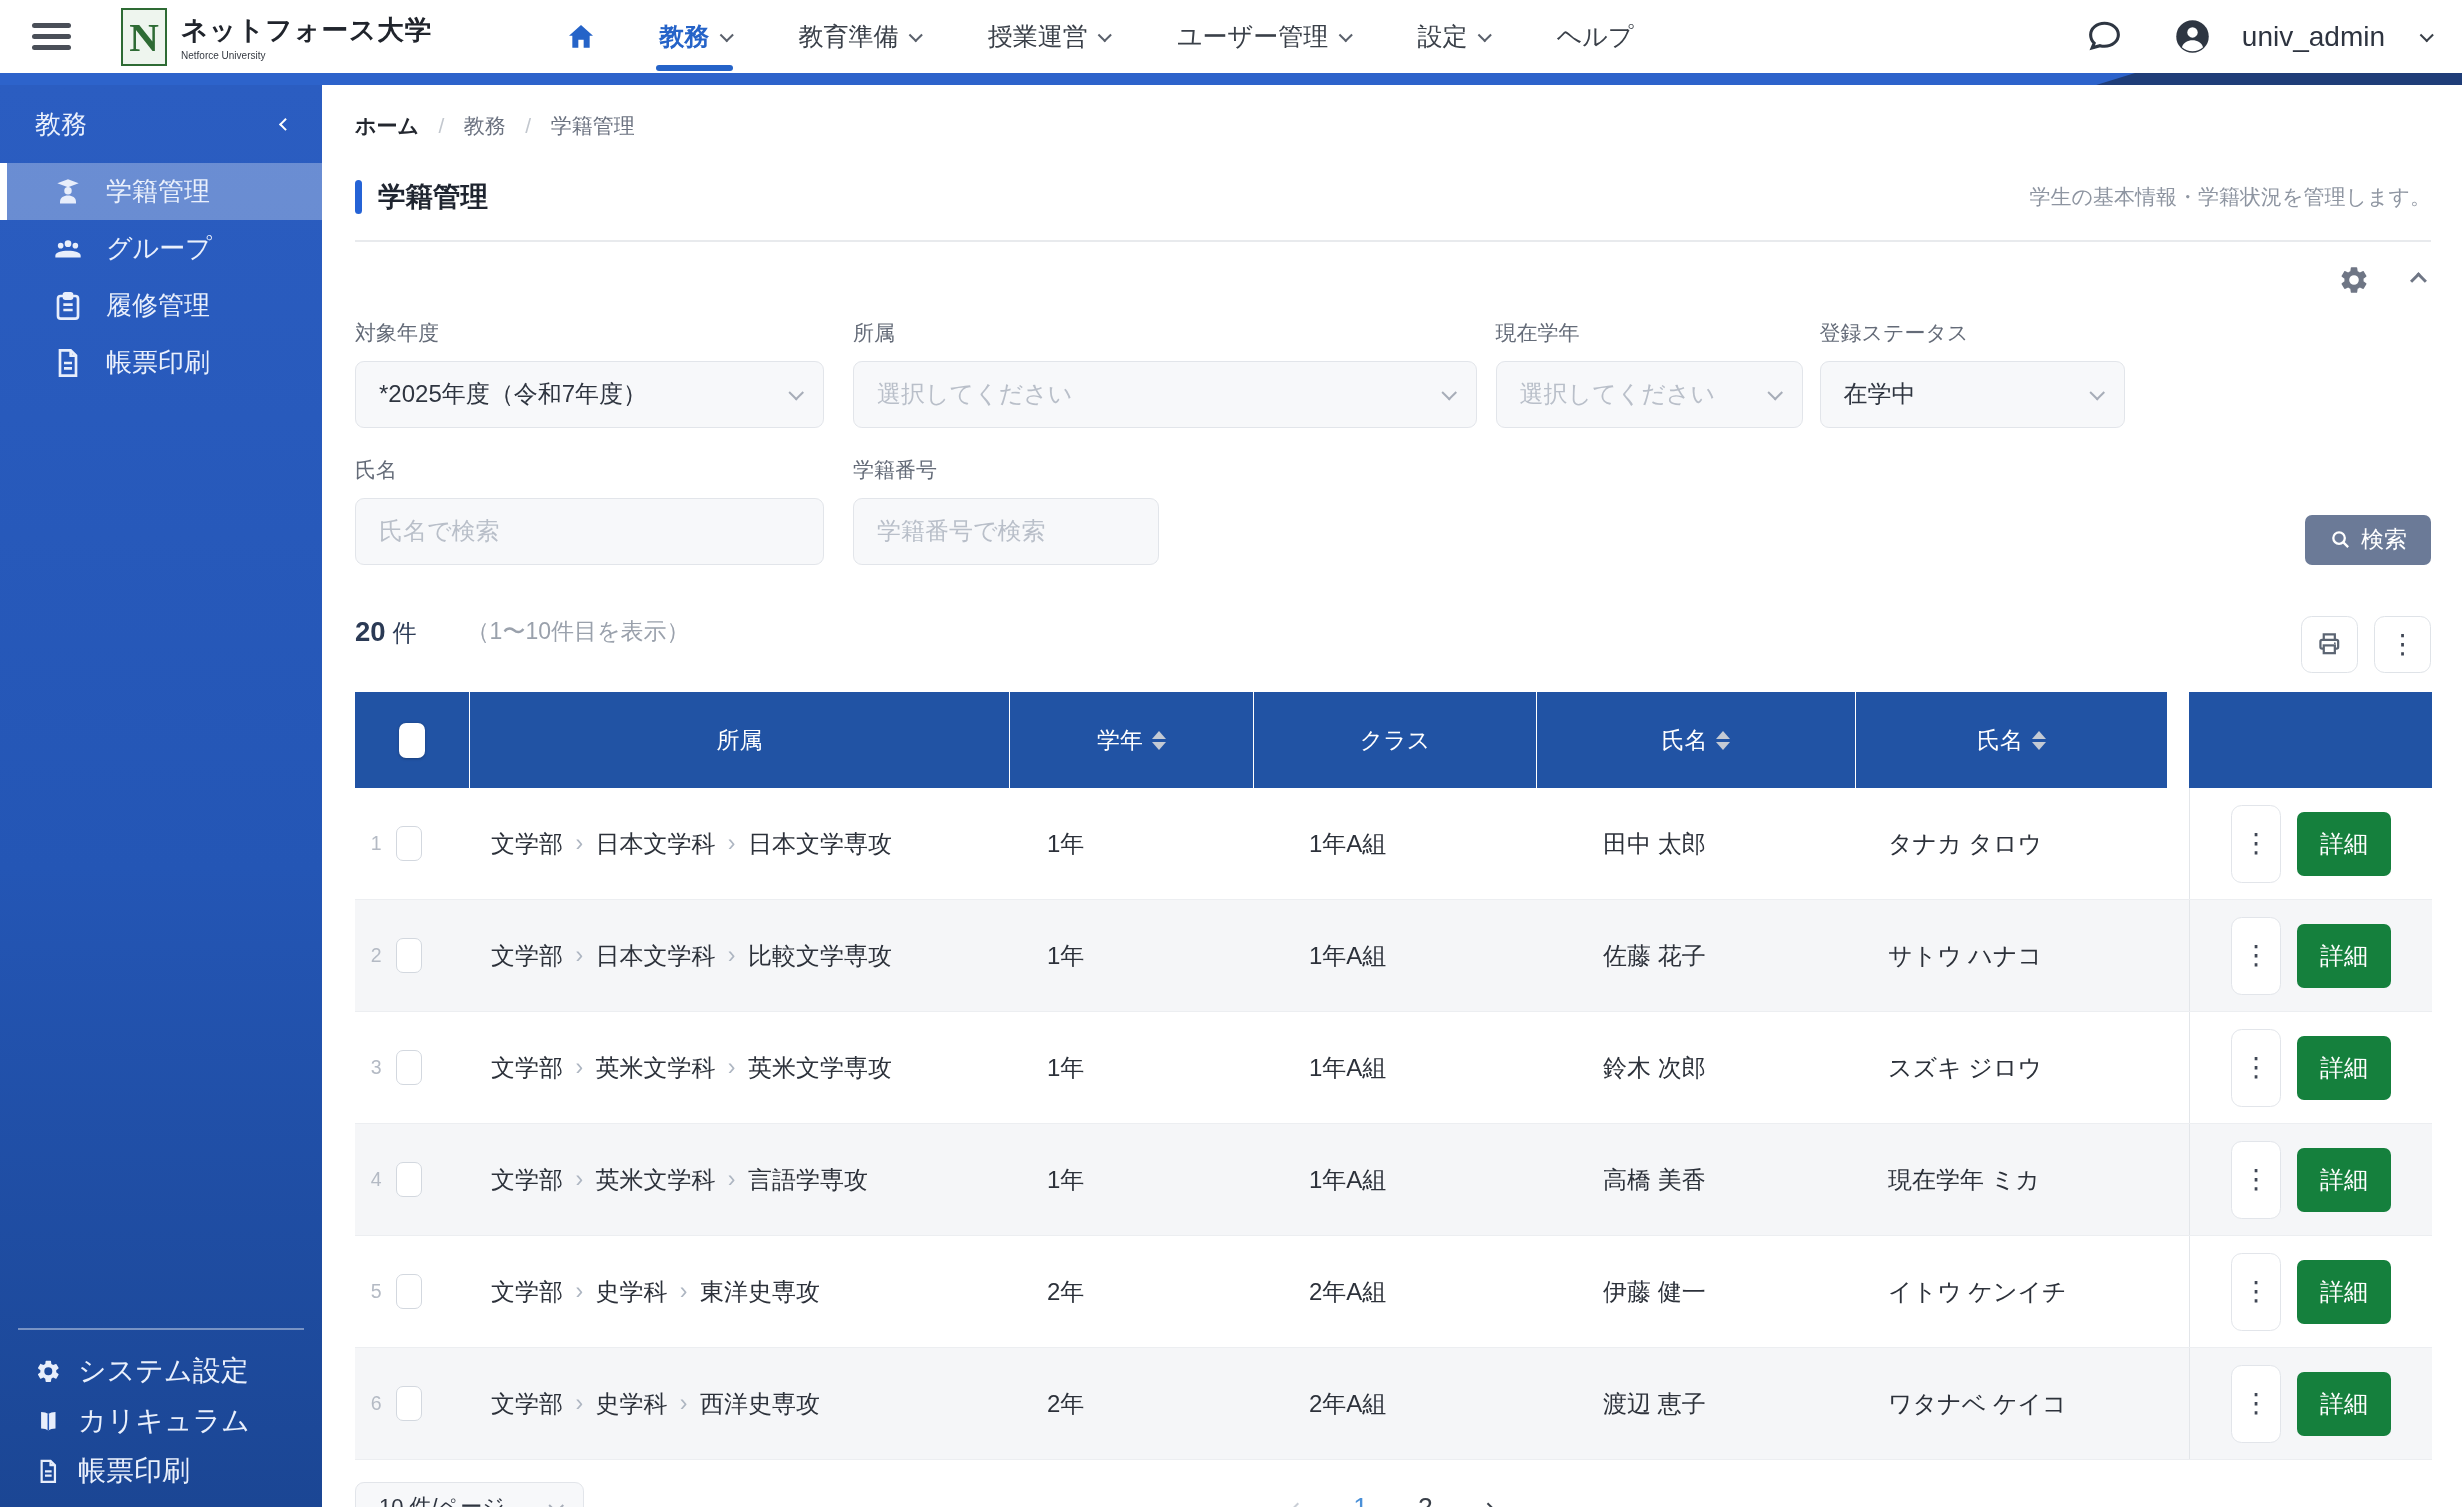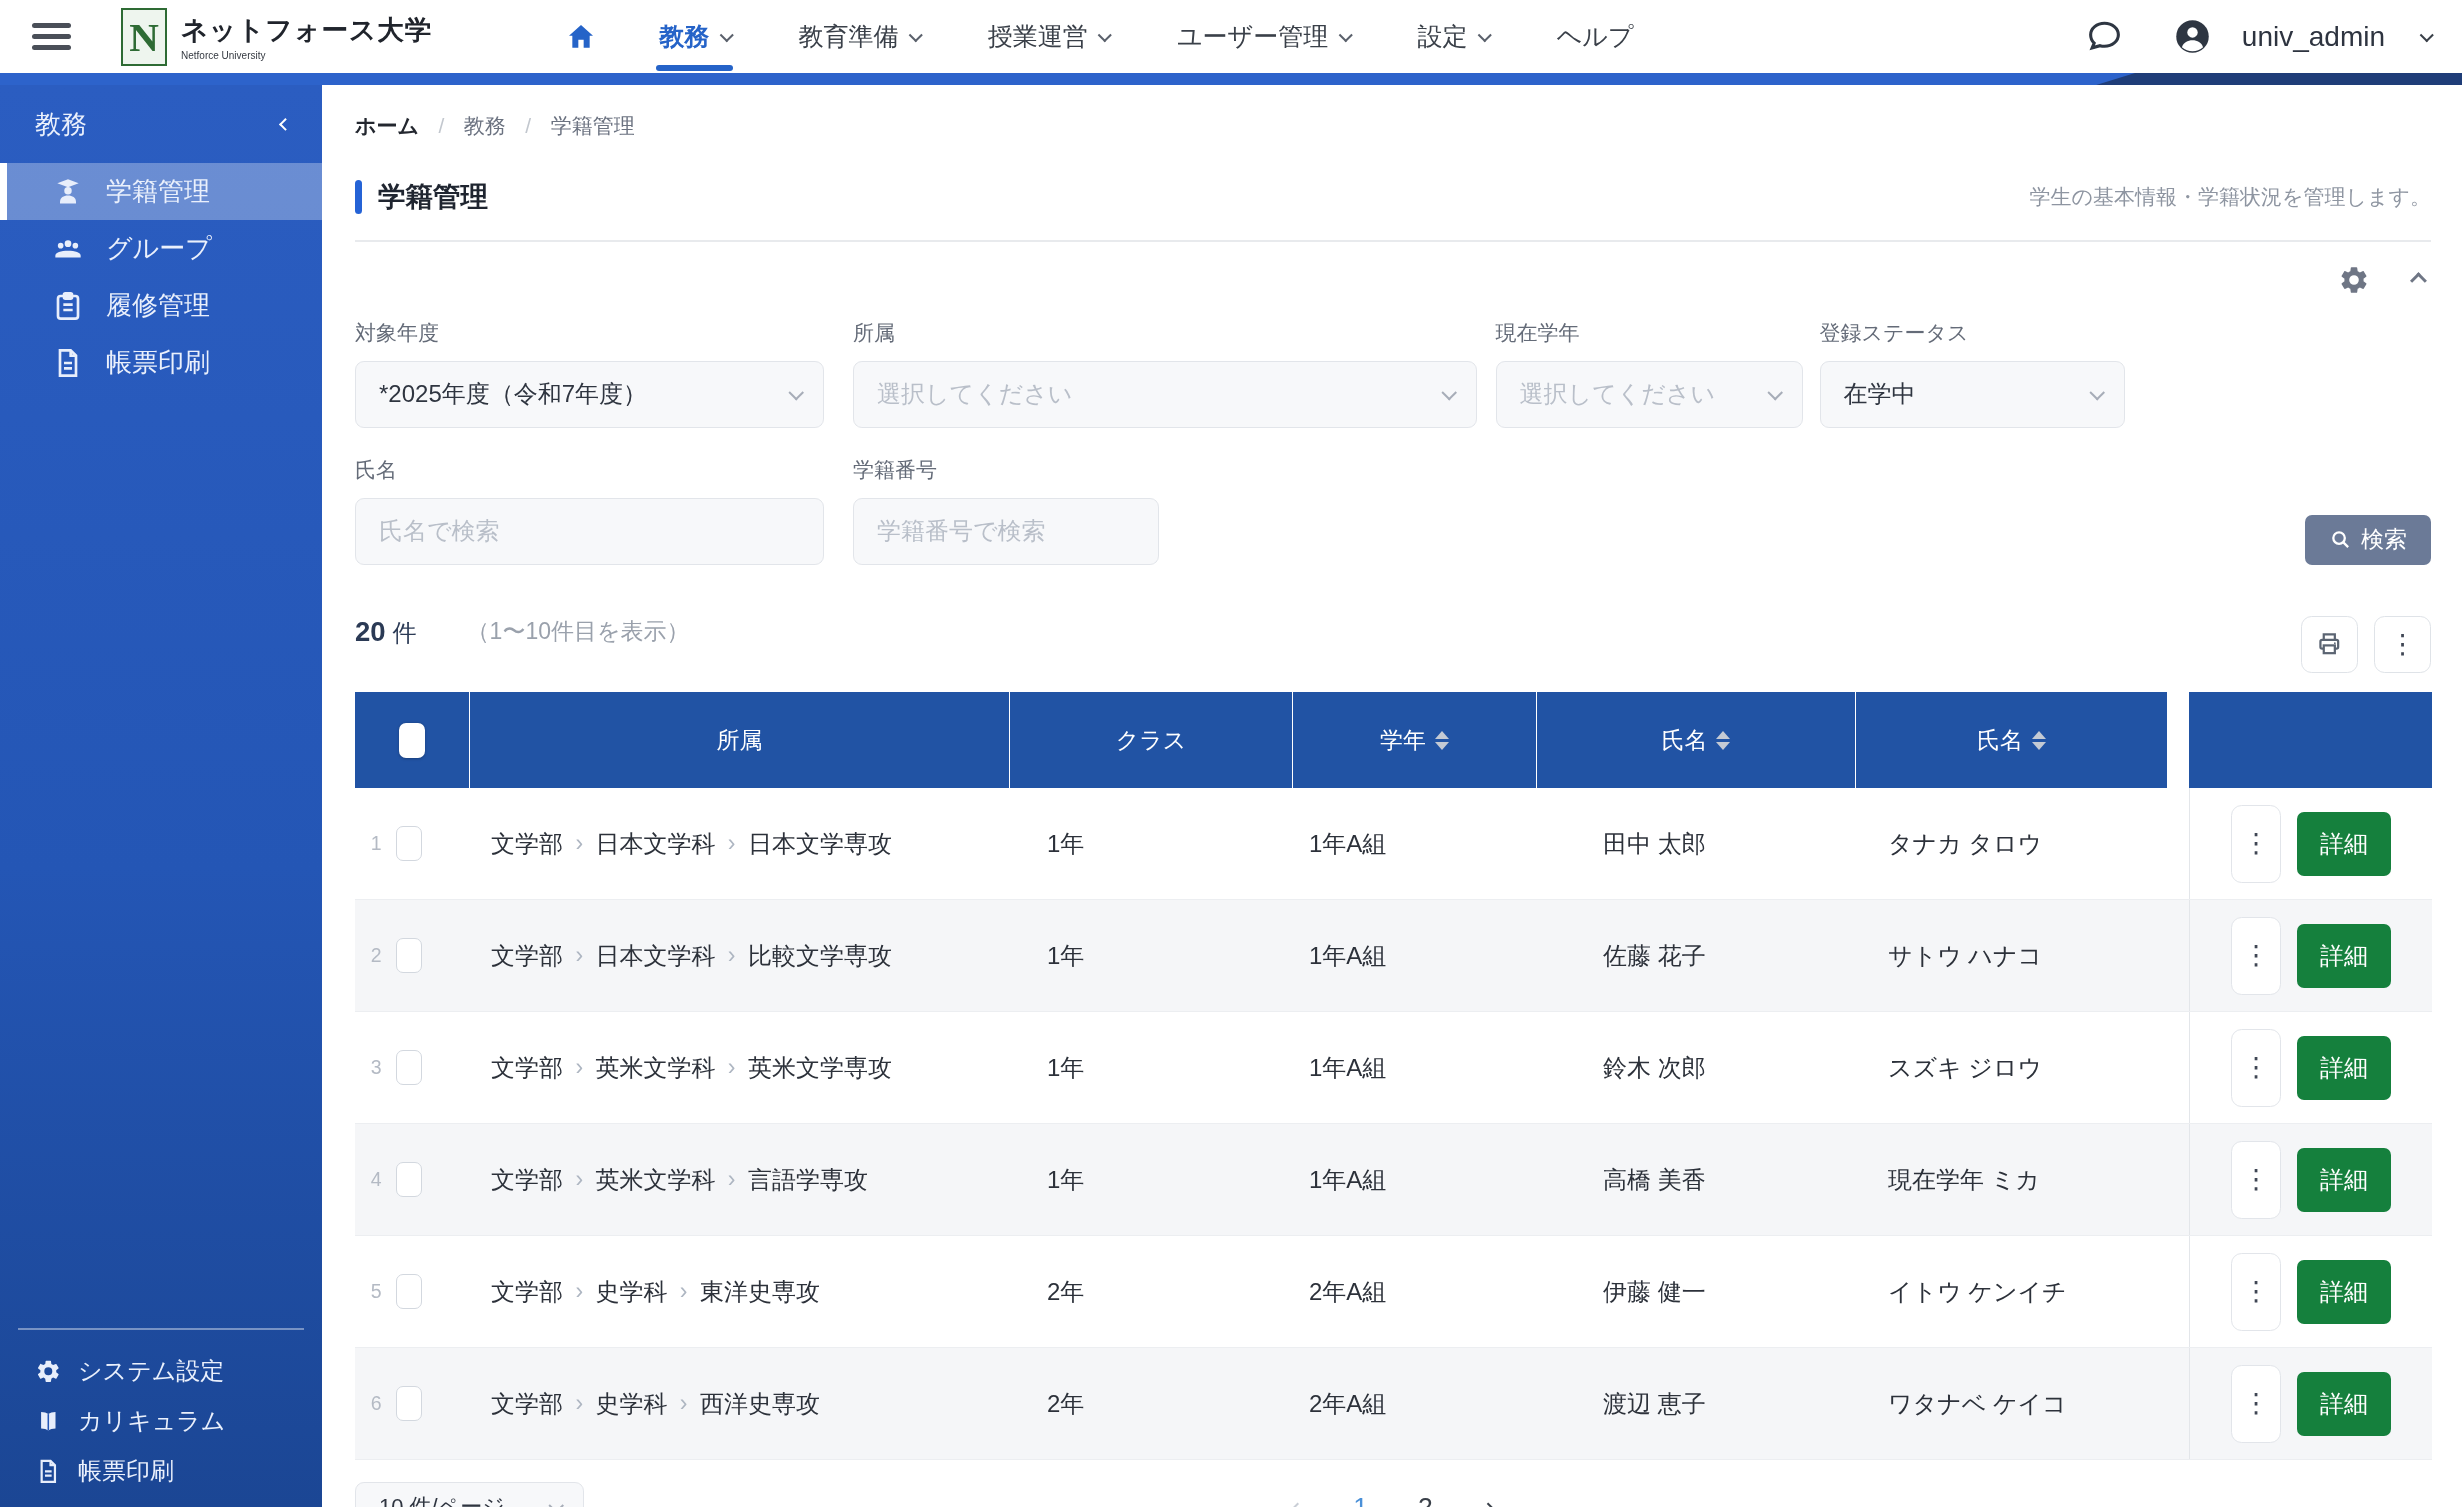--- a/index.html
+++ b/index.html
@@ -43,21 +43,21 @@
     color:#eaf0fc; display:flex; flex-direction:column; }
   .sb-header { display:flex; align-items:center; justify-content:space-between; padding:0 32px 0 35px; height:78px; font-size:26px; }
   .sb-header .chev { color:#fff; width:8.9px; height:8.9px; cursor:pointer; }
   .sb-item { position:relative; height:57px; display:flex; align-items:center; gap:21px; padding-left:51px; font-size:26px; cursor:pointer; }
   .sb-item.active { background:rgba(255,255,255,.30); }
   .sb-item.active::before { content:""; position:absolute; left:0; top:0; bottom:0; width:7px; background:#fff; }
   .sb-icon { width:34px; height:34px; flex:0 0 34px; display:flex; align-items:center; justify-content:center; }
   .sb-icon svg { width:32px; height:32px; }
   .sb-spacer { flex:1; }
   .sb-divider { height:1.8px; background:rgba(255,255,255,.40); margin:0 17.7px 16px; }
-  .sb-bottom .sb-item { height:50px; font-size:24px; padding-left:34px; gap:16px; }
+  .sb-bottom .sb-item { height:50px; font-size:28px; padding-left:34px; gap:16px; }
   .sb-bottom .sb-icon { width:28px; height:28px; flex-basis:28px; }
   .sb-bottom .sb-icon svg { width:26.6px; height:26.6px; }
   .sb-bottom { padding-bottom:12.4px; }
 
   
   .main { flex:1; padding:0 31px 0 33px; overflow:hidden; }
   .breadcrumb { display:flex; align-items:center; gap:19.5px; padding-top:26.6px; font-size:21px; color:#6b7280; }
   .breadcrumb .crumb-first { color:#23272f; font-weight:bold; }
   .breadcrumb .sep { color:#c2c7ce; font-size:21px; }
   .title-row { display:flex; align-items:center; margin-top:39px; }
@@ -386,29 +386,29 @@
     </div>
 
     <section class="table">
       <div class="thead">
         <div class="th c-check">
             <span class="cb"></span>
           </div>
         <div class="th c-aff">
             <span>所属</span>
           </div>
-        <div class="th c-class">
-            <span>クラス</span>
-          </div>
         <div class="th c-grade">
             <span>学年</span>
             <span class="sort">
               <i class="a-up"></i>
               <i class="a-dn"></i>
             </span>
+          </div>
+        <div class="th c-class">
+            <span>クラス</span>
           </div>
         <div class="th c-name">
             <span>氏名</span>
             <span class="sort">
               <i class="a-up"></i>
               <i class="a-dn"></i>
             </span>
           </div>
         <div class="th c-kana">
             <span>氏名</span>

